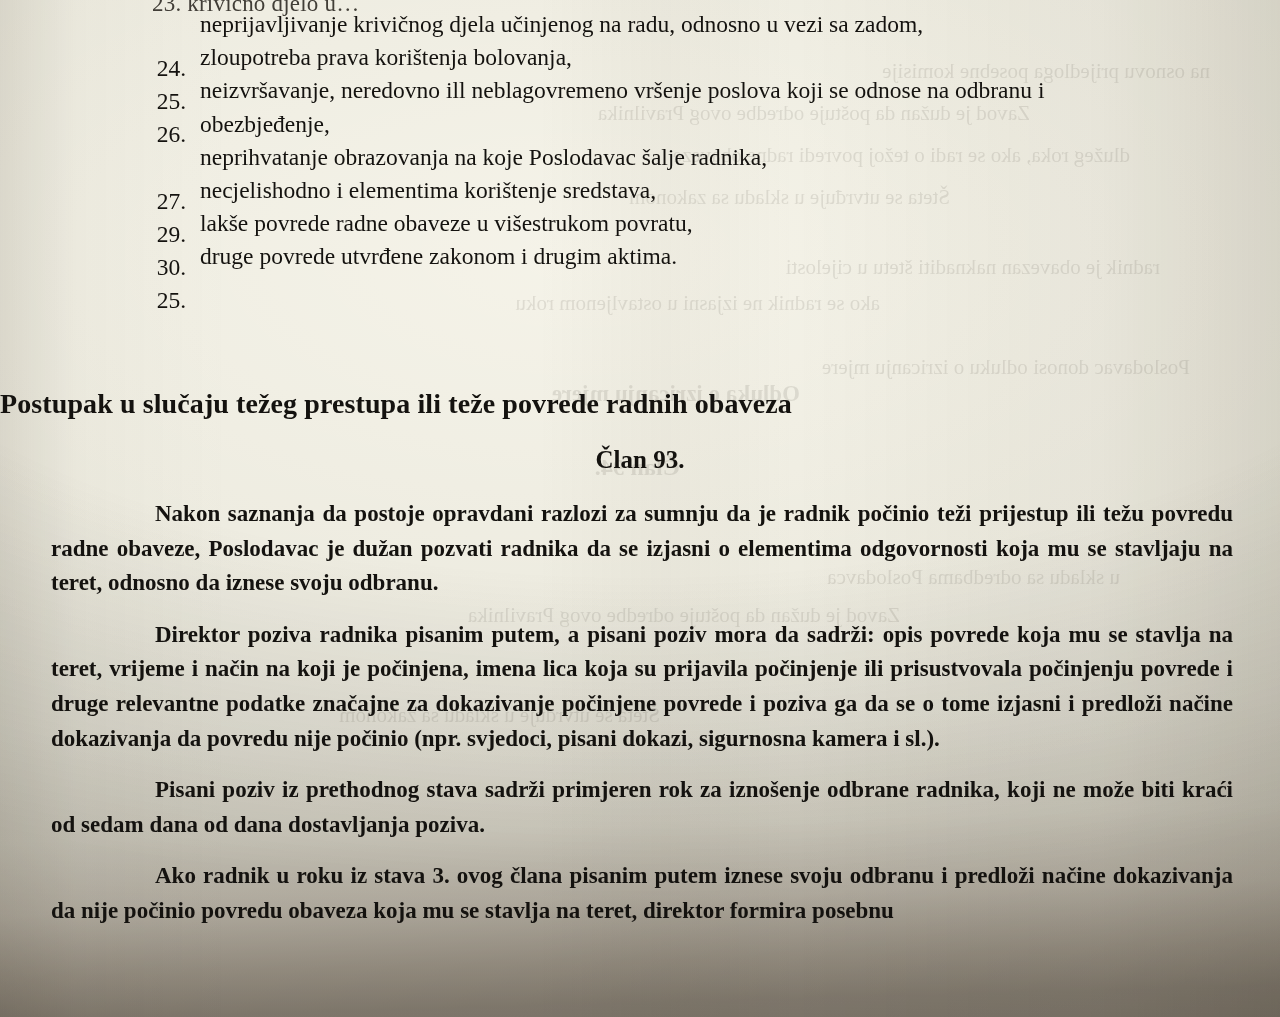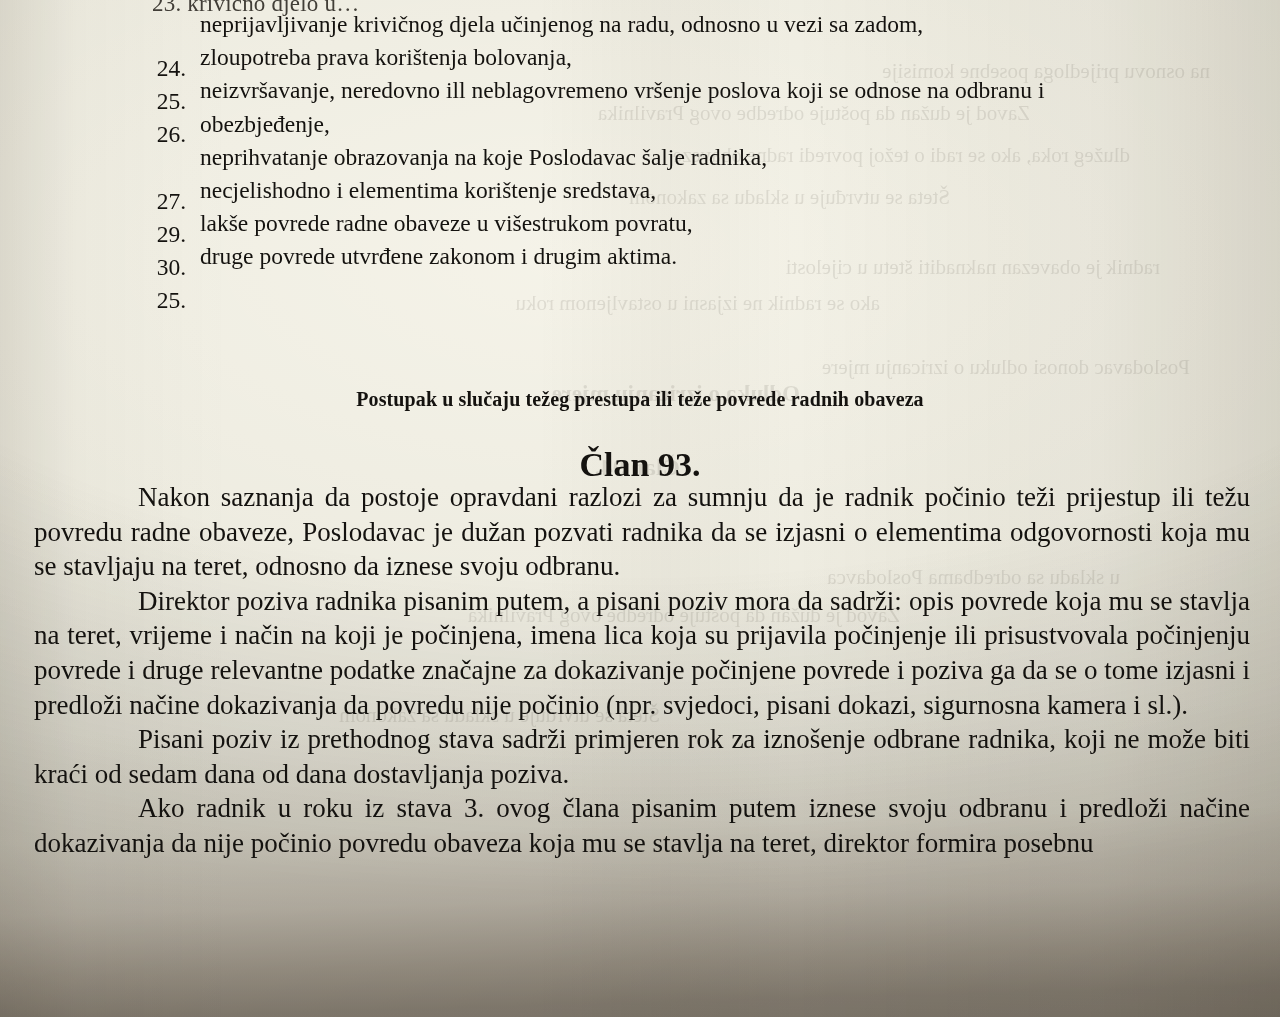--- a/index.html
+++ b/index.html
@@ -122,48 +122,48 @@
     text-align: right;
     font-size: 23.5px;
     margin-top: 32px;
   }
 
   .section-heading {
     position: absolute;
     left: 0;
     top: 388px;
     width: 1280px;
+    font-weight: bold;
+    font-size: 28px;
+    letter-spacing: 0.1px;
+  }
+
+  .article-heading {
+    position: absolute;
+    left: 0;
+    top: 446px;
+    width: 1280px;
     text-align: center;
     font-weight: bold;
-    font-size: 20px;
-    letter-spacing: 0.1px;
-  }
-
-  .article-heading {
-    position: absolute;
-    left: 0;
-    top: 446px;
-    width: 1280px;
-    text-align: center;
-    font-weight: bold;
-    font-size: 34px;
+    font-size: 25px;
   }
 
   .body-block {
     position: absolute;
     left: 34px;
     top: 480px;
     width: 1216px;
   }
   .body-block p {
-    margin: 0;
+    margin: 17px;
     text-indent: 104px;
     text-align: justify;
-    font-size: 27px;
+    font-size: 23px;
     line-height: 34.6px;
+    font-weight: bold;
   }
 
   
   .blur-a { filter: blur(0.15px); }
   .blur-b { filter: blur(0.3px); }
   .blur-c { filter: blur(0.45px); }
 </style>
 </head>
 <body>
 

